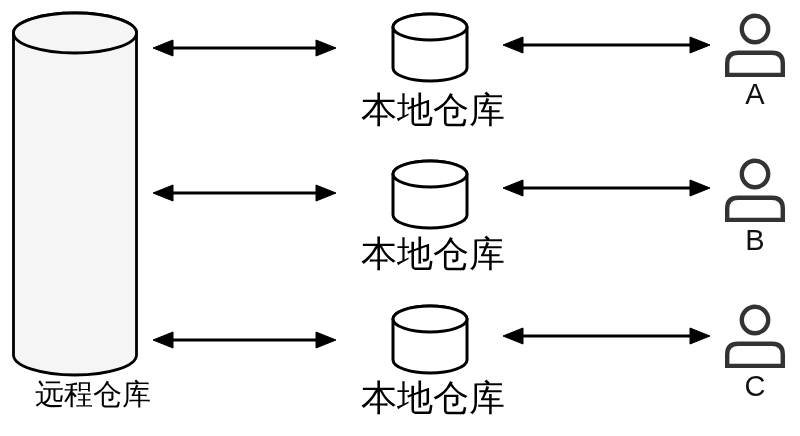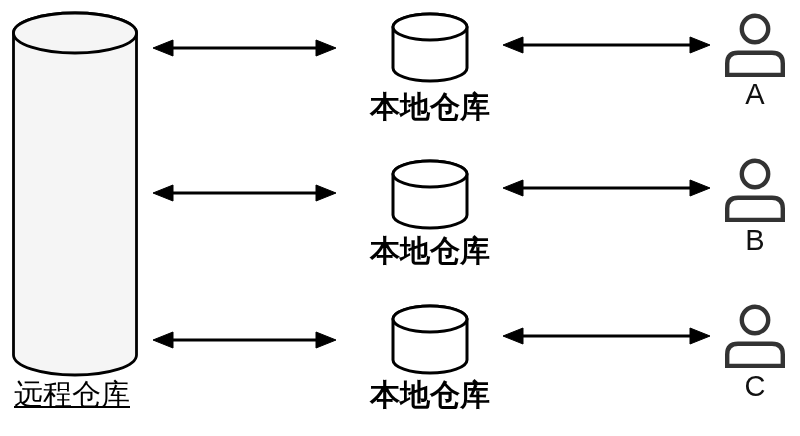--- a/index.html
+++ b/index.html
@@ -11,34 +11,34 @@
   }
   .stage { position: relative; width: 800px; height: 436px; background: #ffffff; }
   .abs { position: absolute; display: block; }
   .lbl {
     position: absolute;
     text-align: center;
     color: #000000;
     line-height: 1.1;
     white-space: nowrap;
   }
-  .cjk { font-size: 30px; font-weight: bold; }
+  .cjk { font-size: 36px; }
   .cjk-big { font-size: 29px; }
   .user-lbl { font-size: 29px; color: #111111; }
 </style>
 </head>
 <body>
 
 <div class="stage">
 
   <svg class="abs" style="left:11px; top:11px;" width="128" height="366" viewBox="0 0 128 366">
     <path d="M2.5,22 A61.5,20 0 0 1 125.5,22 V344 A61.5,20 0 0 1 2.5,344 Z" stroke-width="2.8" fill="#f5f5f5" stroke="#000000"></path>
     <ellipse cx="64" cy="22" rx="61.5" ry="20" stroke-width="2.8" fill="#f5f5f5" stroke="#000000"></ellipse>
   </svg>
-  <div class="lbl cjk-big" style="left:3px; top:379px; width:138px;text-decoration:underline;">远程仓库</div>
+  <div class="lbl cjk-big" style="left:24px; top:379px; width:138px;">远程仓库</div>
 
   <svg class="abs" style="left:152px; top:38px;" width="185" height="20" viewBox="0 0 185 20">
     <g stroke="#000000" fill="#000000">
       <line x1="16" y1="10" x2="169" y2="10" stroke-width="3"></line>
       <polygon points="1,10 21,2 21,18"></polygon>
       <polygon points="184,10 164,2 164,18"></polygon>
     </g>
   </svg>
 
   <svg class="abs" style="left:391px; top:12px;" width="78" height="72" viewBox="0 0 78 72">

